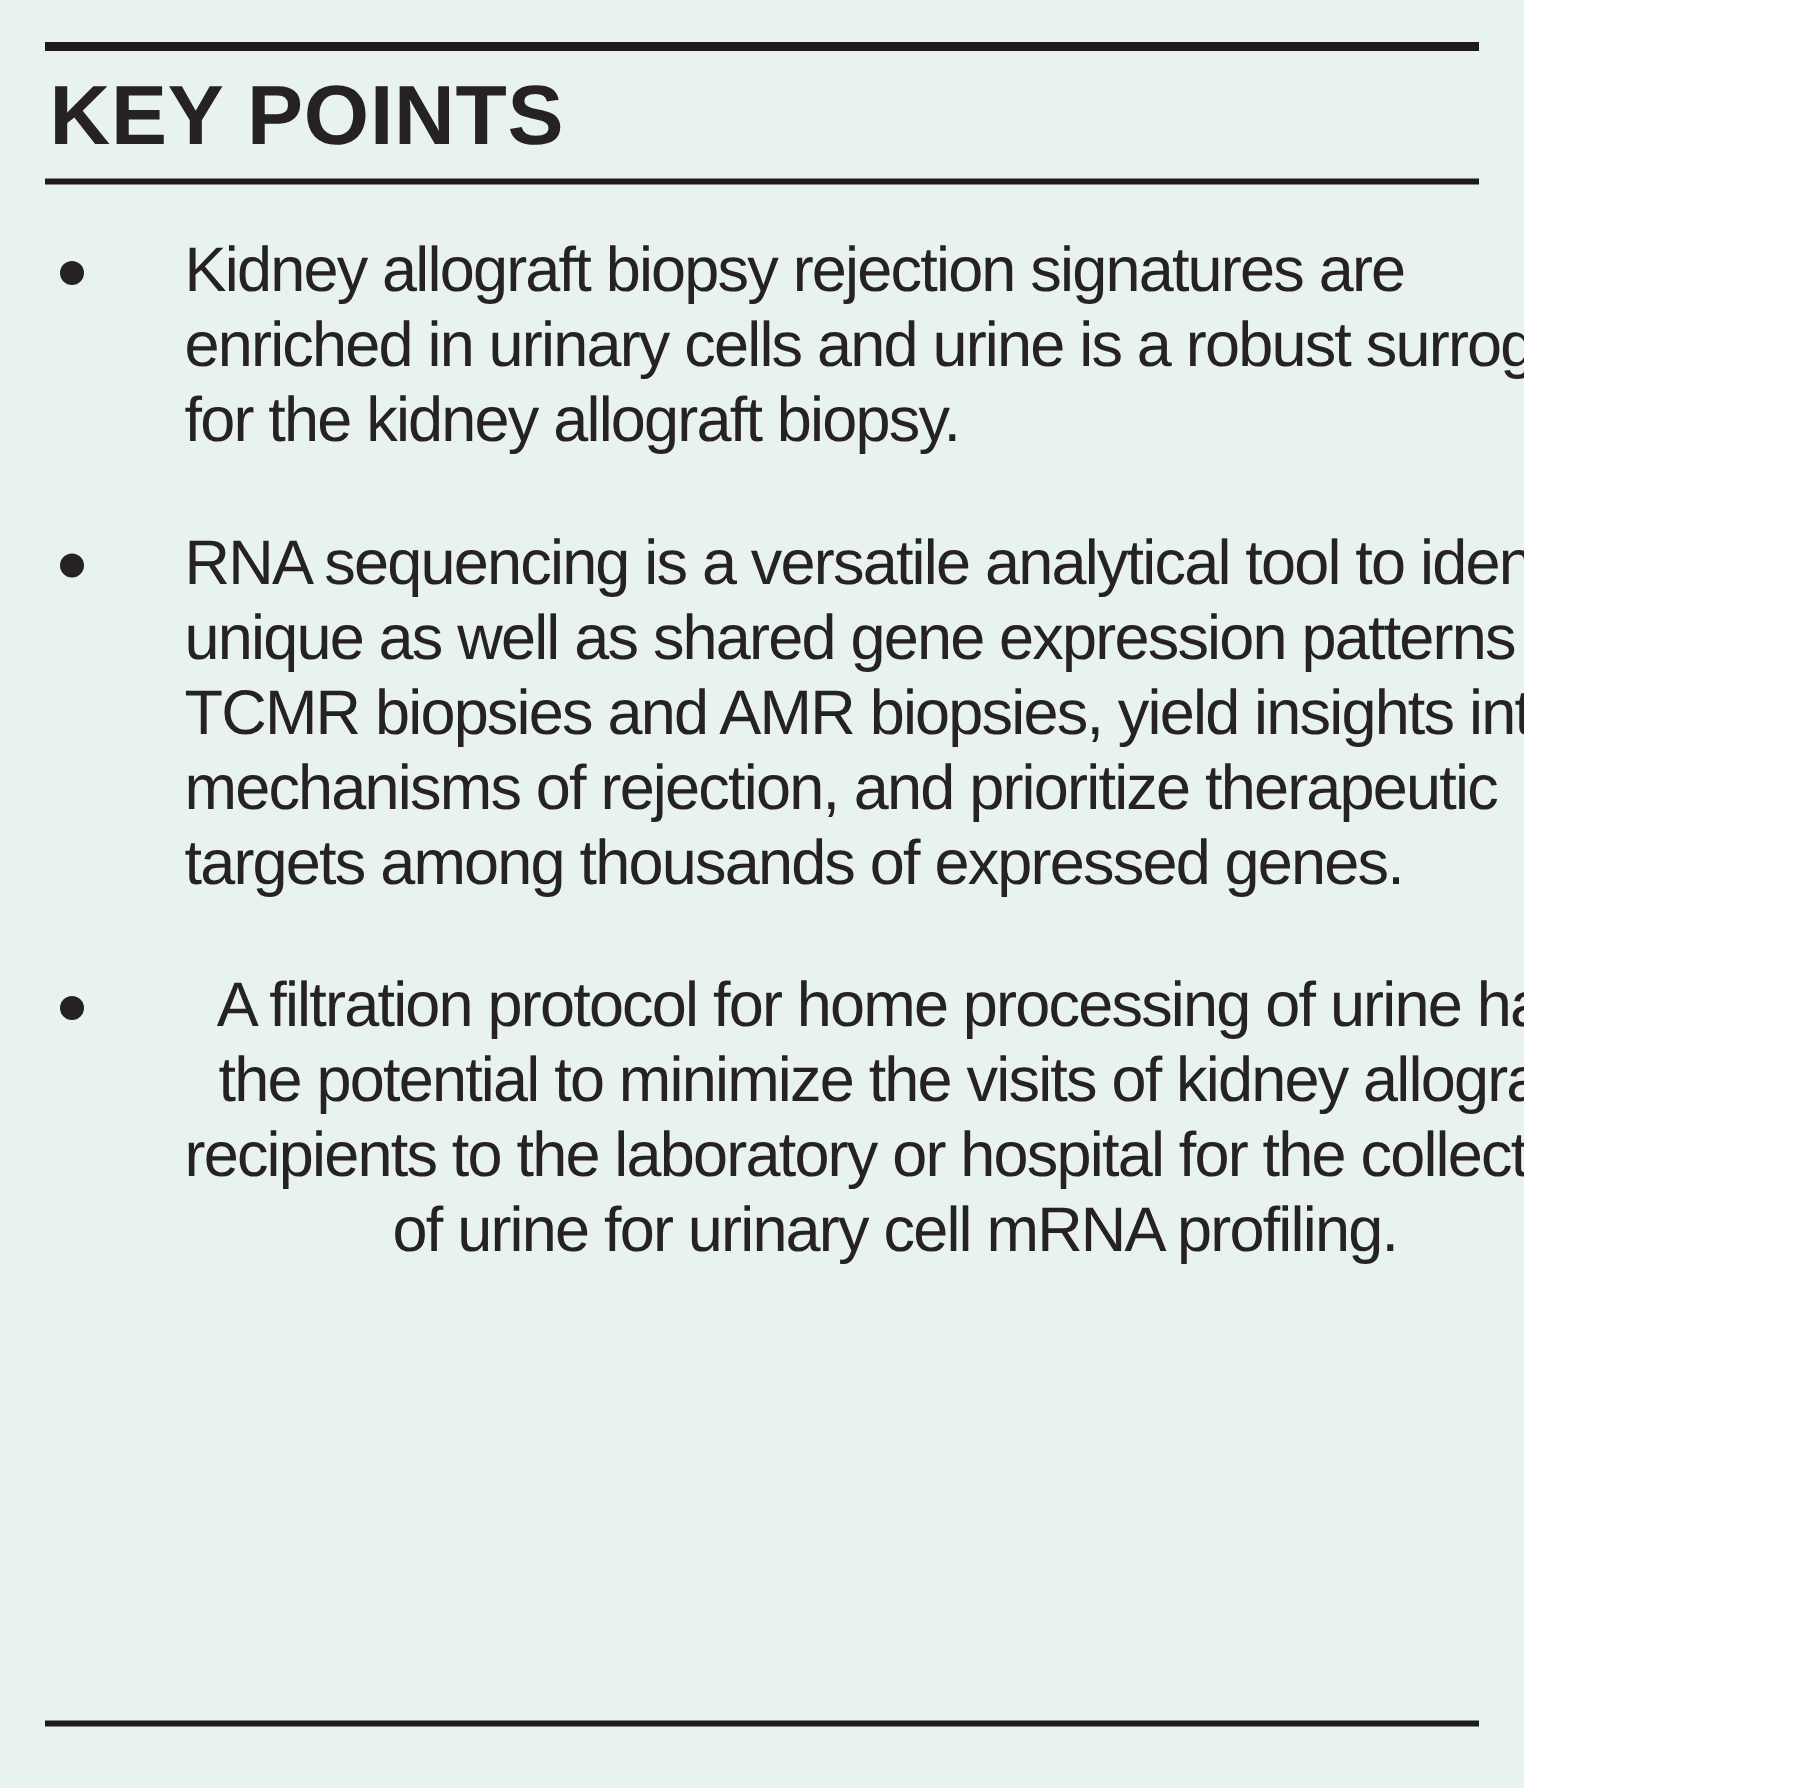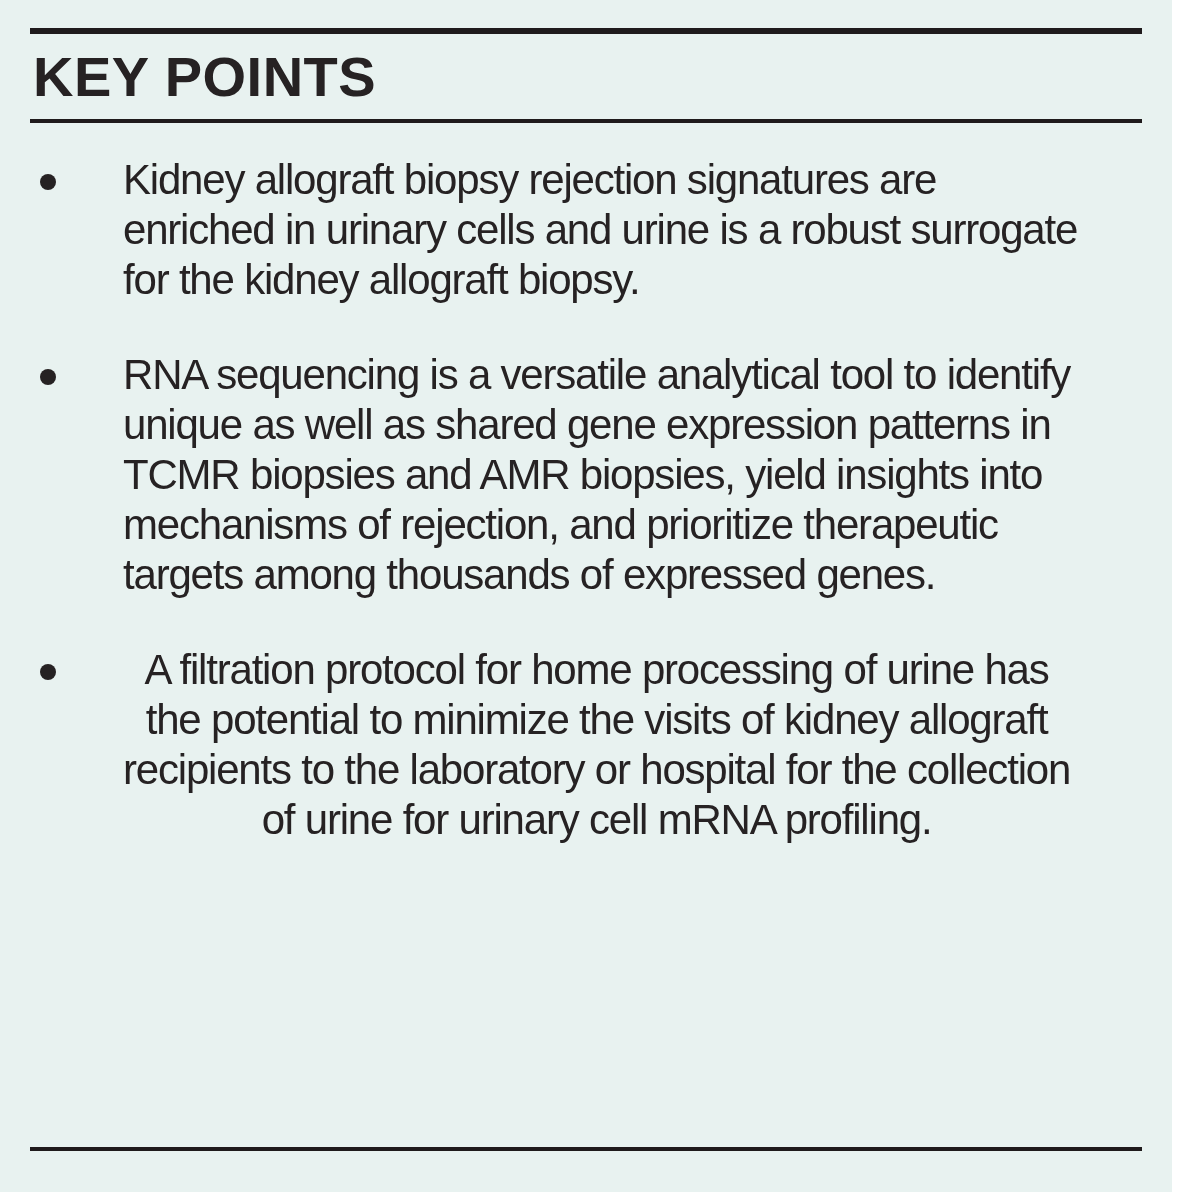--- a/index.html
+++ b/index.html
@@ -7,21 +7,21 @@
     --text: #262223;
     --rule: #1f1b1c;
   }
   * { margin: 0; padding: 0; box-sizing: border-box; }
   html, body { width: 1200px; }
   body {
     font-family: "Liberation Sans", sans-serif;
     background: #ffffff;
   }
   .panel {
-    width: 1172px;
+    width: 1016px;
     height: 1192px;
     background: var(--bg);
     display: flex;
     flex-direction: column;
     overflow: hidden;
   }
   .inner {
     margin: 0 30px;
     display: flex;
     flex-direction: column;

